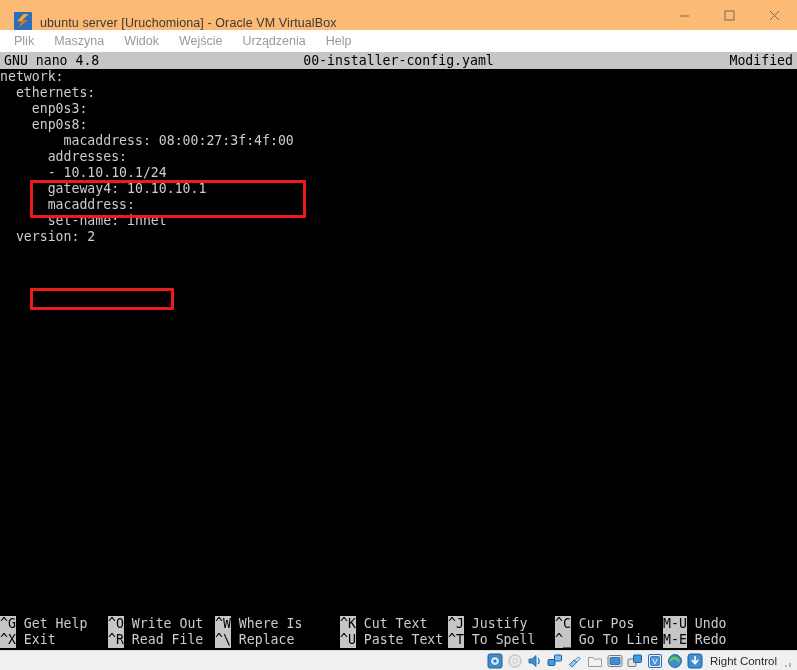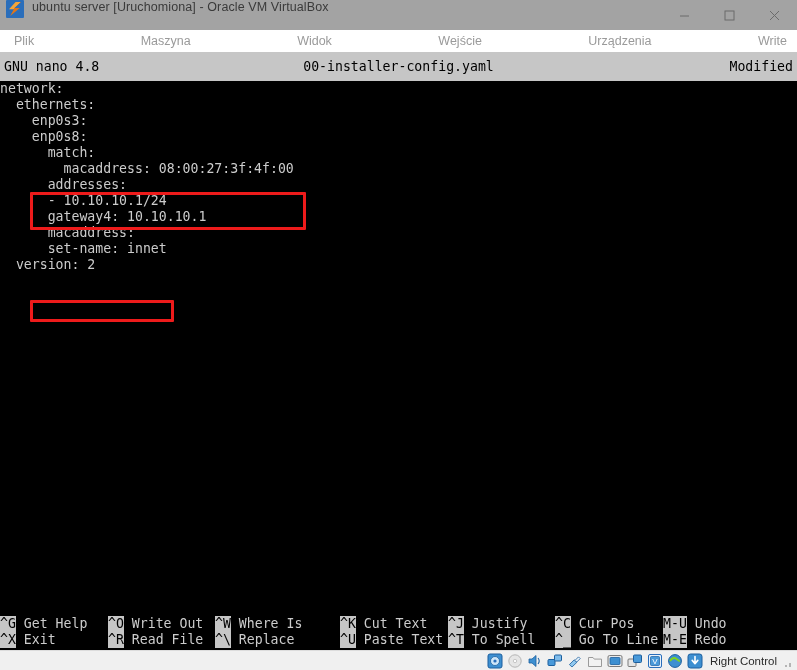--- a/index.html
+++ b/index.html
@@ -18,25 +18,25 @@
     width: 797px;
     height: 670px;
     background: #ffffff;
     display: flex;
     flex-direction: column;
   }
 
   
   .titlebar {
     height: 30px;
-    background: #a3a3a3;
-    display: flex;
-    align-items: flex-start;
-    flex: 0 0 auto;
-    padding-left: 6px;
+    background: #fdba74;
+    display: flex;
+    align-items: flex-end;
+    flex: 0 0 auto;
+    padding-left: 14px;
     box-sizing: border-box;
   }
   .vbox-icon {
     width: 18px;
     height: 18px;
     position: relative;
     flex: 0 0 auto;
     margin-right: 8px;
   }
   .vbox-icon .sq {
@@ -77,21 +77,20 @@
 
   
   .menubar {
     height: 22px;
     background: #ffffff;
     display: flex;
     align-items: center;
     flex: 0 0 auto;
     padding-left: 4px;
     box-sizing: border-box;
-    justify-content: space-between;
   }
   .menu-item {
     font-size: 12.5px;
     color: #9a9a9a;
     padding: 2px 10px;
     white-space: nowrap;
     cursor: default;
   }
 
   
@@ -104,21 +103,21 @@
     font-size: 13.2px;
     line-height: 16px;
     display: flex;
     flex-direction: column;
   }
 
   
   .nano-title {
     background: #c6c6c6;
     color: #000000;
-    height: 29px;
+    height: 17px;
     line-height: 17px;
     display: flex;
     align-items: center;
     position: relative;
     flex: 0 0 auto;
     white-space: pre;
     font-size: 13.2px;
     padding: 0 4px;
     box-sizing: border-box;
   }
@@ -257,38 +256,37 @@
       </span>
     </span>
   </div>
 
   <div class="menubar">
     <span class="menu-item">Plik</span>
     <span class="menu-item">Maszyna</span>
     <span class="menu-item">Widok</span>
     <span class="menu-item">Wejście</span>
     <span class="menu-item">Urządzenia</span>
-    <span class="menu-item">Write</span>
+    <span class="menu-item">Help</span>
   </div>
 
   <div class="vm-screen">
 
     <div class="nano-title">
       <span class="nt-left">GNU nano 4.8</span>
       <span class="nt-center">00-installer-config.yaml</span>
       <span class="nt-right">Modified</span>
     </div>
 
     <div class="nano-body">
       <div id="code-lines">
           <div class="code-line">network:</div>
           <div class="code-line">  ethernets:</div>
           <div class="code-line">    enp0s3:</div>
           <div class="code-line">    enp0s8:</div>
-          <div class="code-line">      match:</div>
           <div class="code-line">        macaddress: 08:00:27:3f:4f:00</div>
           <div class="code-line">      addresses:</div>
           <div class="code-line">      - 10.10.10.1/24</div>
           <div class="code-line">      gateway4: 10.10.10.1</div>
           <div class="code-line">      macaddress:</div>
           <div class="code-line">      set-name: innet</div>
           <div class="code-line">  version: 2</div>
         </div>
       <div id="annotations">
           <div class="hl-box" style="left: 30px; top: 111px; width: 276px; height: 38px; border-color: rgb(238, 27, 27);"></div>

